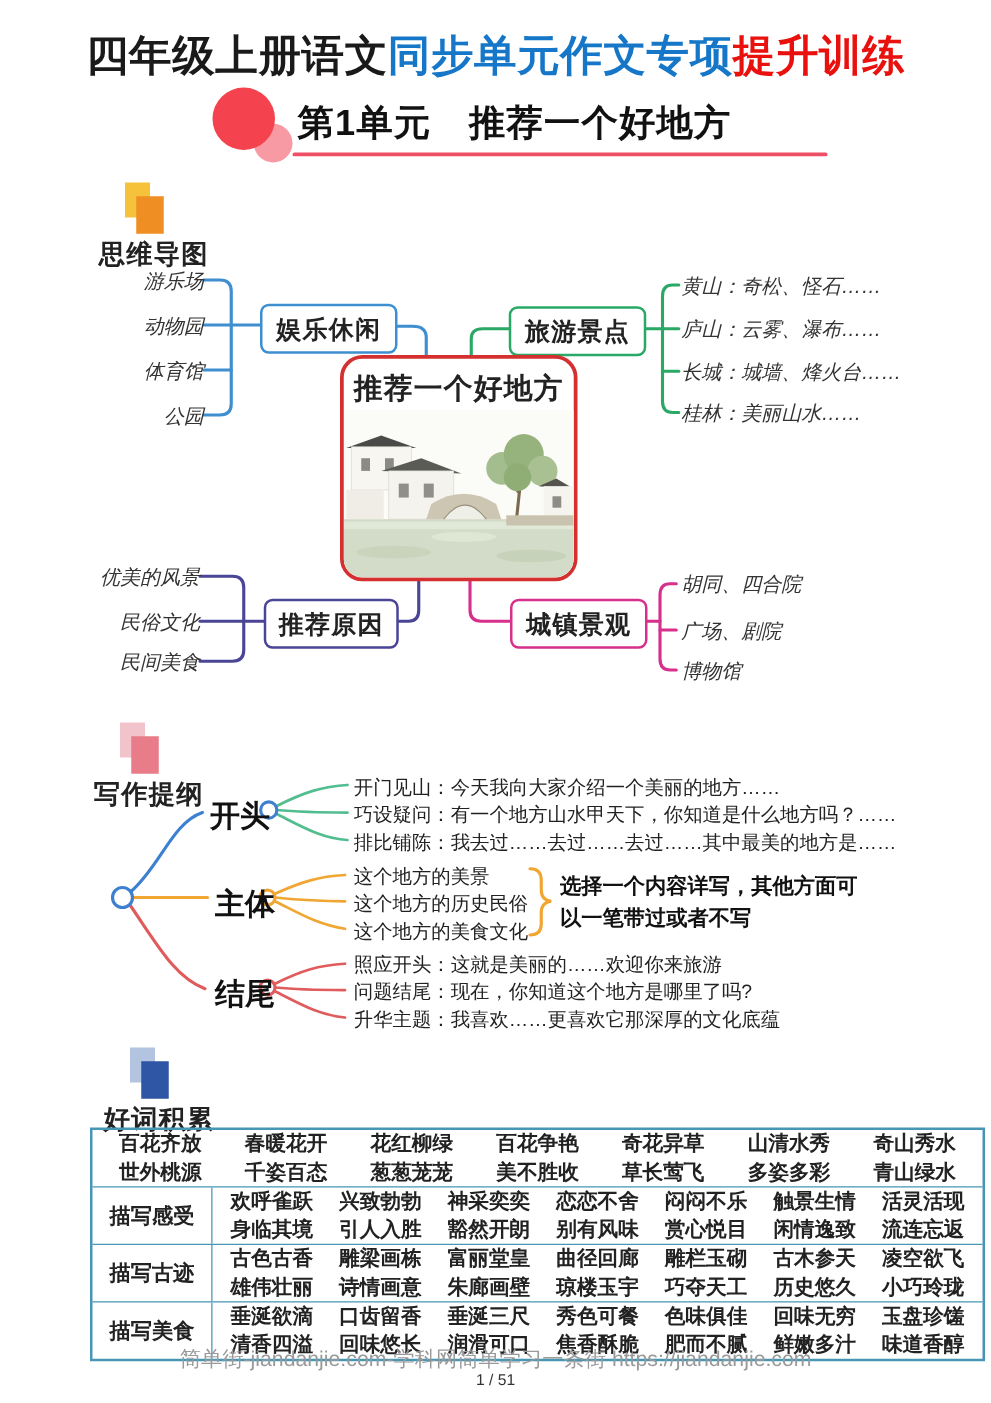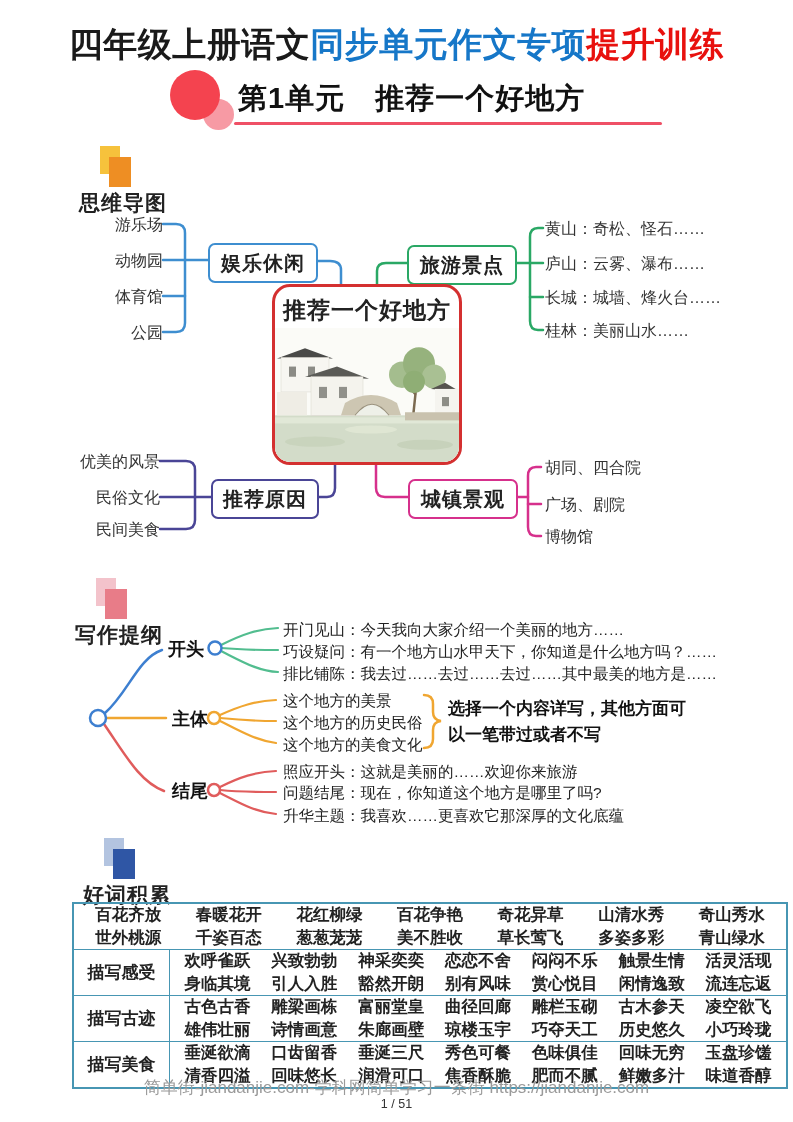--- a/index.html
+++ b/index.html
@@ -30,31 +30,31 @@
   
   .lines{position:absolute;left:0;top:0;width:793px;height:1122px;pointer-events:none;}
 
   
   .mm-box{position:absolute;background:#fff;border-radius:7px;display:flex;align-items:center;
           justify-content:center;font-size:20px;font-weight:700;color:#222;letter-spacing:1px;}
   .bx-ent{left:208px;top:243px;width:106px;height:36px;border:2.5px solid #3e8ed0;}
   .bx-scenic{left:407px;top:245px;width:106px;height:36px;border:2.5px solid #2aa865;}
   .bx-reason{left:211px;top:479px;width:104px;height:36px;border:2.5px solid #4a4596;}
   .bx-town{left:408px;top:479px;width:106px;height:36px;border:2.5px solid #d6308c;}
-  .leaf{position:absolute;font-size:16px;color:#333;white-space:nowrap;}
+  .leaf{position:absolute;font-size:16px;color:#333;white-space:nowrap;font-style:italic;}
   .leaf-l{right:630px;text-align:right;}
   .leaf-r{left:545px;text-align:right;}
   .leaf-lr{right:633px;text-align:right;}
   .center-box{position:absolute;left:272px;top:284px;width:190px;height:181px;background:#fff;
               border:3.5px solid #d43030;border-radius:18px;overflow:hidden;box-sizing:border-box;}
   .center-title{margin-top:8px;text-align:center;font-size:23px;font-weight:700;color:#222;letter-spacing:1px;}
   .center-scene{position:absolute;left:0;bottom:0;width:100%;height:134px;}
 
   
-  .tree-label{position:absolute;font-size:18px;font-weight:800;color:#111;white-space:nowrap;}
+  .tree-label{position:absolute;font-size:24px;font-weight:800;color:#111;white-space:nowrap;}
   .tree-item{position:absolute;left:283px;font-size:15.5px;color:#222;white-space:nowrap;}
   .note{position:absolute;left:448px;top:696px;font-size:17px;font-weight:800;color:#111;line-height:26px;white-space:nowrap;}
 
   
   .wtable{position:absolute;left:72px;top:902px;width:716px;border:2px solid #4796b3;box-sizing:border-box;}
   .trow{display:flex;height:45px;border-top:1.5px solid #4796b3;}
   .trow:first-child{border-top:none;}
   .tlabel{width:95px;flex:0 0 auto;border-right:1.5px solid #4796b3;display:flex;align-items:center;
           justify-content:center;font-size:17px;font-weight:700;color:#222;}
   .tcontent{flex:1;display:flex;flex-direction:column;justify-content:center;gap:1px;padding:0 4px;}

